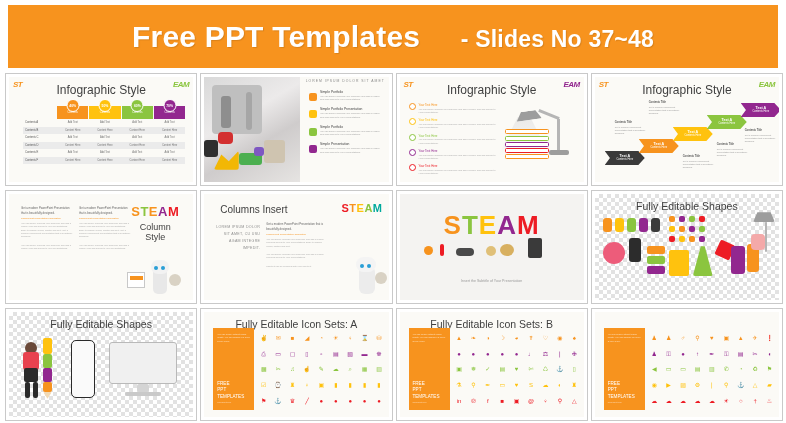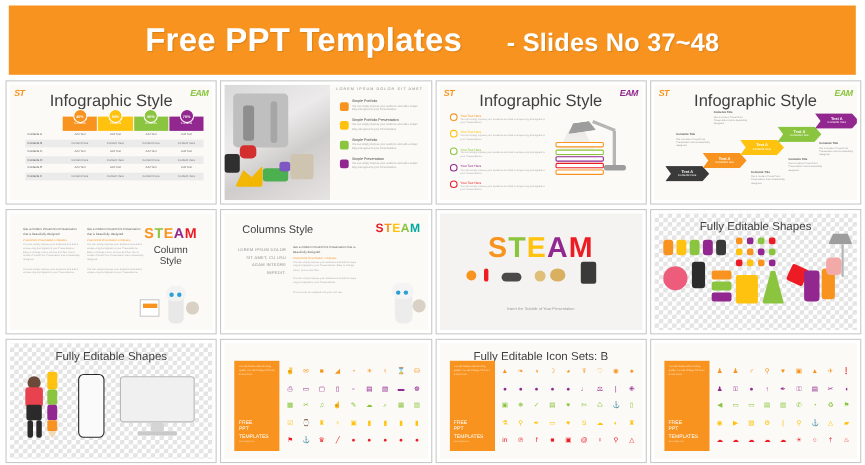--- a/index.html
+++ b/index.html
@@ -24,21 +24,21 @@
   .inner.checker{
     background-color:#ffffff;
     background-image:
       linear-gradient(45deg,#e2e2e2 25%,transparent 25%,transparent 75%,#e2e2e2 75%),
       linear-gradient(45deg,#e2e2e2 25%,transparent 25%,transparent 75%,#e2e2e2 75%);
     background-size:8px 8px; background-position:0 0,4px 4px;
   }
   .inner.plain{ background:#fbfaf6; }
 
   .s-title { position:absolute; left:0; right:0; top:6px; text-align:center;
-    font-size:15px; color:#3f3f3f; }
+    font-size:12px; color:#3f3f3f; }
   .s-title.big { font-size:10.5px; }
 
   
   .logo-st, .logo-eam { position:absolute; top:3px; font-size:8px; font-weight:bold;
     font-style:italic; letter-spacing:-.5px; }
   .logo-st { left:4px; }
   .logo-eam { right:4px; }
   .l1{color:#F7931E}.l2{color:#FFC20E}.l3{color:#8BC53F}.l4{color:#92278F}.l5{color:#ED1C24}
   .l6{color:#00A99D}
 
@@ -359,21 +359,21 @@
           <div class="robot" style="right:35px;bottom:30px;width:4px;height:4px;background:#2a9fd6;border-radius:50%;"></div>
           <div class="robot" style="right:12px;bottom:14px;width:12px;height:12px;background:#d9d2c4;border-radius:50%;"></div>
           <div class="robot" style="right:48px;bottom:12px;width:18px;height:16px;background:#fff;border:1px solid #c8c8c8;"></div>
           <div class="robot" style="right:50px;bottom:20px;width:13px;height:4px;background:#F7931E;"></div>
         </div>
       </div>
     </div>
 
     <div class="slide">
       <div class="inner plain">
-        <div style="position:absolute;left:16px;top:10px;font-size:10px;color:#3f3f3f;">Columns  Style</div>
+        <div style="position:absolute;left:16px;top:10px;font-size:10px;color:#3f3f3f;">Columns  Insert</div>
         <div class="steam-word small" style="position:absolute;right:6px;top:8px;"><span class="l5">S</span><span class="l1">T</span><span class="l2">E</span><span class="l3">A</span><span class="l6">M</span></div>
         <div style="position:absolute;left:8px;top:30px;width:48px;text-align:right;font-size:3.6px;color:#8f8f8f;line-height:1.9;letter-spacing:.3px;">LOREM IPSUM DOLOR SIT AMET, CU USU AGAM INTEGRE IMPEDIT.</div>
         <div style="position:absolute;left:62px;top:28px;width:58px;">
           <div class="col-h">Get a modern PowerPoint Presentation that is beautifully designed.</div>
           <div class="col-or">PowerPoint Presentation Templates</div>
           <div class="col-txt">You can simply impress your audience and add a unique zing and appeal to your Presentations. Easy to change colors, photos and Text.</div>
           <div class="col-txt" style="margin-top:5px">You can simply impress your audience and add a unique zing and appeal to your Presentations.</div>
           <div class="col-txt" style="margin-top:5px">This text can be replaced with your own text.</div>
         </div>
         <div>
@@ -460,20 +460,21 @@
         <div>
           <div class="sh" style="left:100px;top:30px;width:68px;height:42px;background:#f0f0f0;border:1.5px solid #b9b9b9;border-radius:3px;"></div>
           <div class="sh" style="left:128px;top:72px;width:12px;height:8px;background:#d4d4d4;"></div>
           <div class="sh" style="left:116px;top:80px;width:36px;height:4px;background:#c9c9c9;border-radius:2px;"></div>
         </div>
       </div>
     </div>
 
     <div class="slide">
       <div class="inner plain">
+        <div class="s-title big">Fully Editable Icon Sets: A</div>
         <div class="ic-panel">
           <div class="pt">You can Resize without losing quality. You can Change Fill Color &amp; Line Color.</div>
           <div class="pb">
             <div>FREE</div>
             <div>PPT</div>
             <div>TEMPLATES</div>
             <div class="pu">www.allppt.com</div>
           </div>
         </div>
         <div class="ic-grid">

